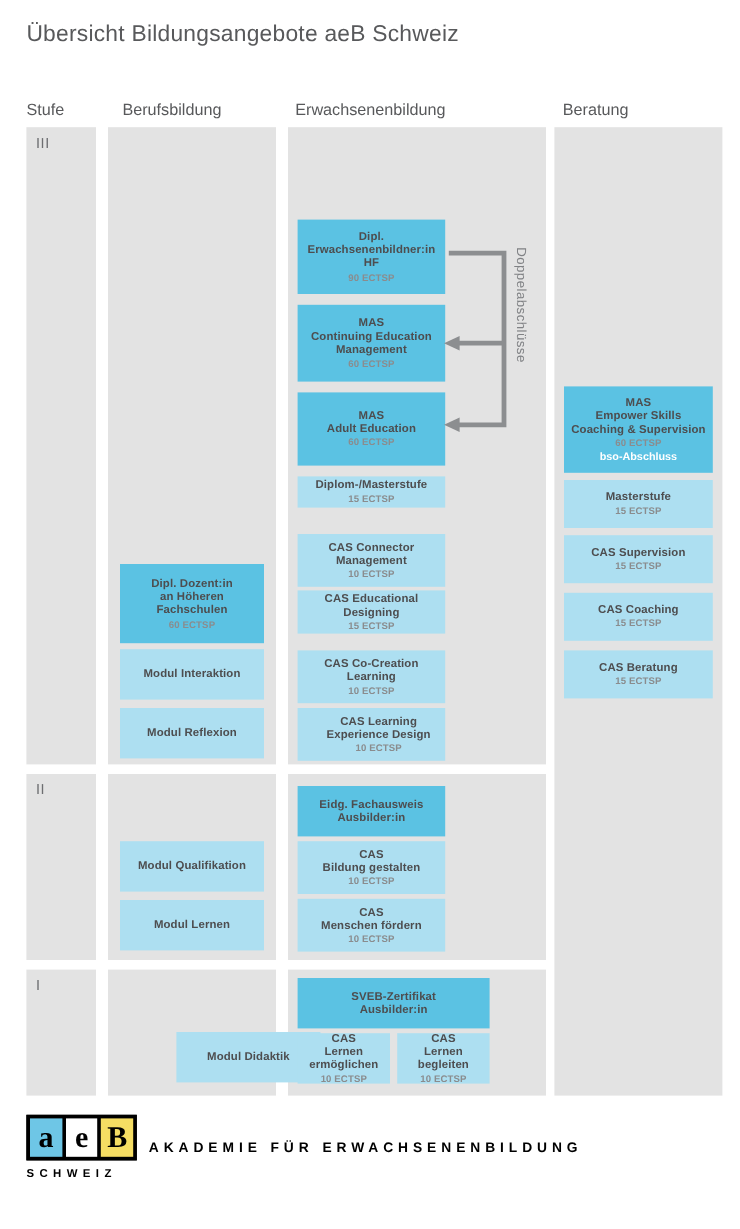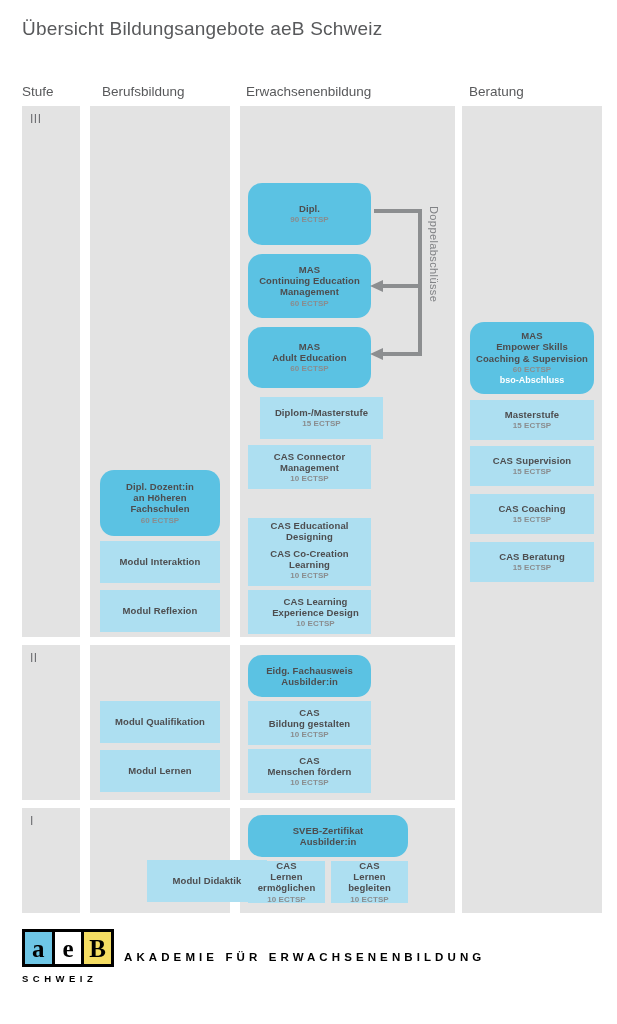--- a/index.html
+++ b/index.html
@@ -78,21 +78,21 @@
     color: #8a8c8e;
     margin-top: 1px;
     letter-spacing: 0.1px;
   }
   .box .sub {
     font-size: 9px;
     font-weight: bold;
     color: #ffffff;
     margin-top: 1px;
   }
-  .box.dark  { background: #5bc2e3; border-radius: 14px; }
+  .box.dark  { background: #5bc2e3; }
   .box.light { background: #addff1; }
 
   
   #arrow-group {
     position: absolute;
     left: 368px;
     top: 206px;
     width: 60px;
     height: 158px;
   }
@@ -207,43 +207,44 @@
 <div class="box light" style="left:100px;top:750px;width:120px;height:42px;">
   <span class="ttl">Modul Lernen</span>
 </div>
 
 <div class="box light" style="left:100px;top:860px;width:120px;height:42px;margin-left:47px;">
   <span class="ttl">Modul Didaktik</span>
 </div>
 
 <div class="box dark" style="left:248px;top:183px;width:123px;height:62px;">
   <span class="ttl">Dipl.</span>
+  <span class="ttl">Erwachsenenbildner:in HF</span>
   <span class="ects">90 ECTSP</span>
 </div>
 <div class="box dark" style="left:248px;top:254px;width:123px;height:64px;">
   <span class="ttl">MAS</span>
   <span class="ttl">Continuing Education</span>
   <span class="ttl">Management</span>
   <span class="ects">60 ECTSP</span>
 </div>
 <div class="box dark" style="left:248px;top:327px;width:123px;height:61px;">
   <span class="ttl">MAS</span>
   <span class="ttl">Adult Education</span>
   <span class="ects">60 ECTSP</span>
 </div>
-<div class="box light" style="left:260px;top:397px;width:123px;height:42px;">
+<div class="box light" style="left:248px;top:397px;width:123px;height:26px;">
   <span class="ttl">Diplom-/Masterstufe</span>
   <span class="ects">15 ECTSP</span>
 </div>
 <div class="box light" style="left:248px;top:445px;width:123px;height:44px;">
   <span class="ttl">CAS Connector</span>
   <span class="ttl">Management</span>
   <span class="ects">10 ECTSP</span>
 </div>
-<div class="box light" style="left:248px;top:518px;width:123px;height:36px;">
+<div class="box light" style="left:248px;top:492px;width:123px;height:36px;">
   <span class="ttl">CAS Educational</span>
   <span class="ttl">Designing</span>
   <span class="ects">15 ECTSP</span>
 </div>
 <div class="box light" style="left:248px;top:542px;width:123px;height:44px;">
   <span class="ttl">CAS Co-Creation</span>
   <span class="ttl">Learning</span>
   <span class="ects">10 ECTSP</span>
 </div>
 <div class="box light" style="left:248px;top:590px;width:123px;height:44px;padding-left:16px;">

